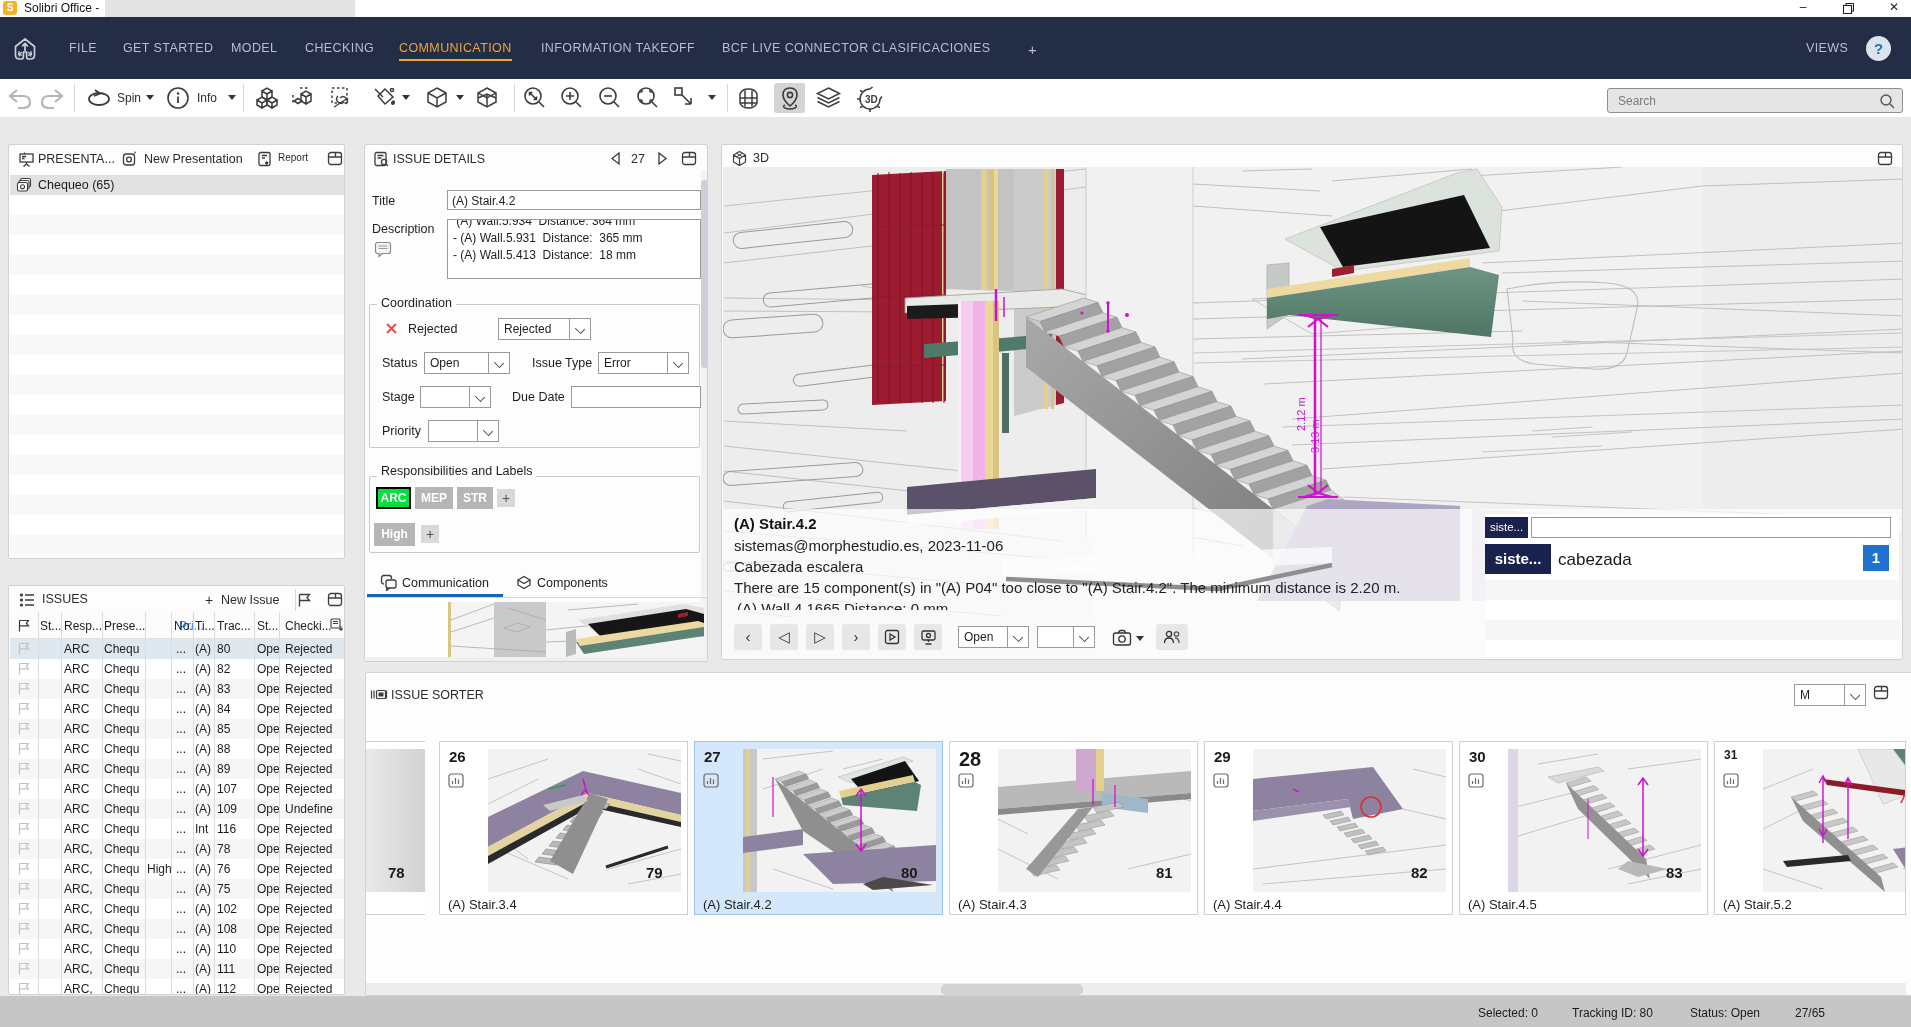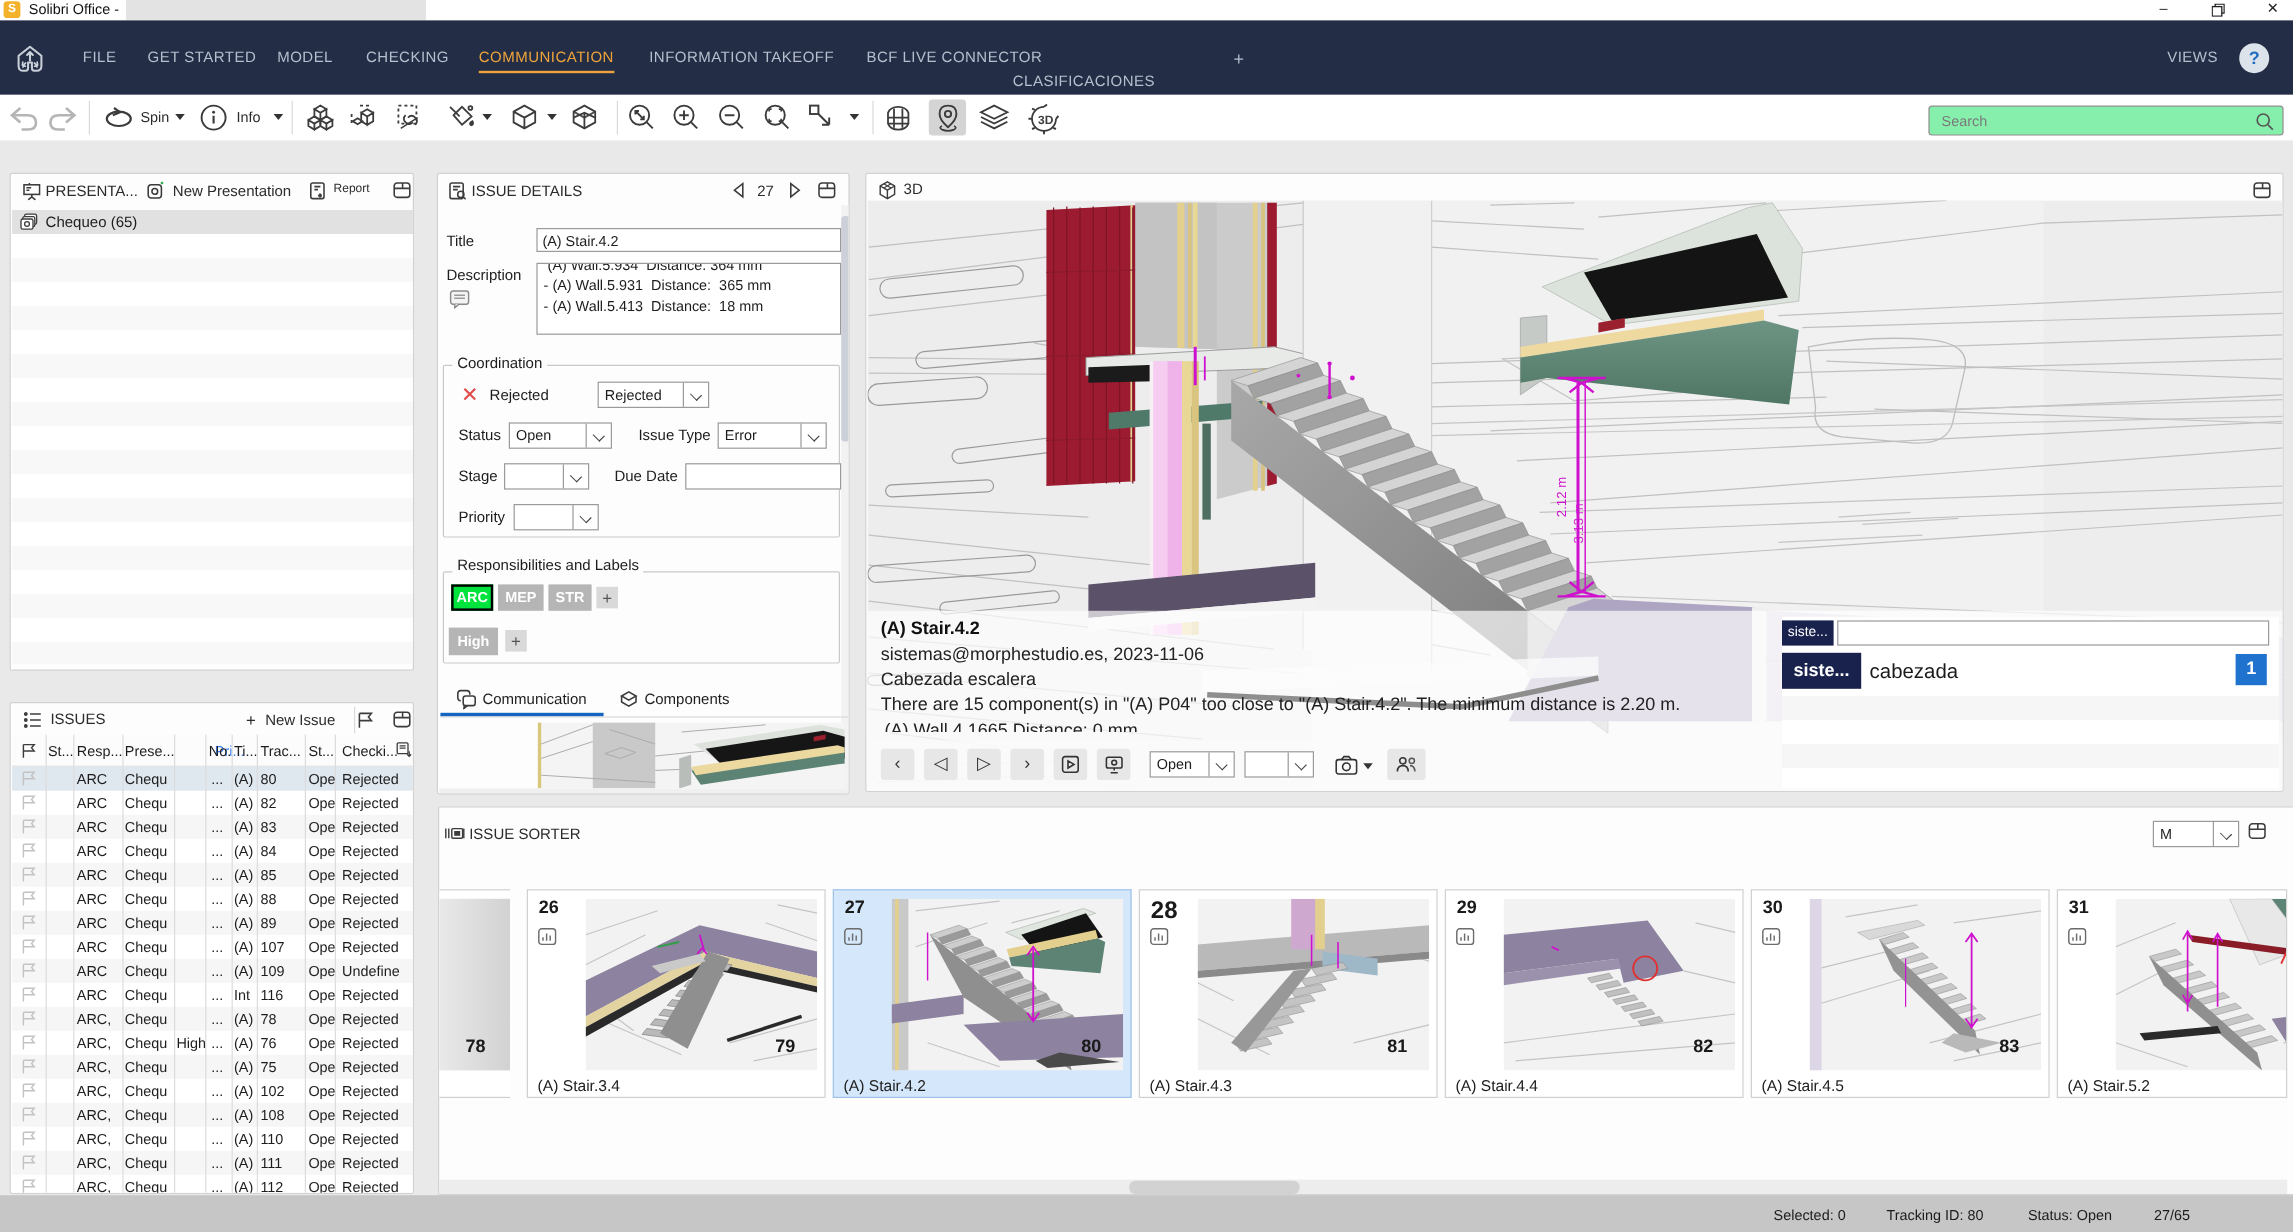--- a/index.html
+++ b/index.html
@@ -14,21 +14,21 @@
   #titlebar .wctl { position:absolute; top:0; width:14px; height:15px; color:#222; font-size:12px; text-align:center; line-height:15px; }
   
   #menubar { position:absolute; left:0; top:17px; width:1911px; height:62px; background:#232d46; }
   .mitem { position:absolute; top:24px; font-size:12.5px; color:#b6bfcd; letter-spacing:0.4px; white-space:nowrap; }
   .mitem.active { color:#eea43b; border-bottom:2px solid #eea43b; padding-bottom:4px; }
   
   #toolbar { position:absolute; left:0; top:79px; width:1911px; height:38px; background:#ffffff; }
   .tsep { position:absolute; top:5px; width:1px; height:28px; background:#d9d9d9; }
   .tlabel { position:absolute; top:12px; font-size:12px; color:#2b2b2b; }
   .tcaret { position:absolute; top:16px; width:0; height:0; border-left:4px solid transparent; border-right:4px solid transparent; border-top:5px solid #333; }
-  #searchbox { position:absolute; left:1607px; top:9px; width:296px; height:25px; border:1px solid #8f8f8f; border-radius:3px; background:#86efac; }
+  #searchbox { position:absolute; left:1607px; top:9px; width:296px; height:25px; border:1px solid #8f8f8f; border-radius:3px; background:#e5e5e5; }
   #searchbox span { position:absolute; left:10px; top:5px; font-size:12px; color:#7a7a7a; }
   
   .panel { position:absolute; background:#fdfdfd; border:1px solid #d2d2d2; border-radius:2px; }
   
   #statusbar { position:absolute; left:0; top:996px; width:1911px; height:31px; background:#c6c6c6; font-size:12px; color:#1c1c1c; }
   #statusbar span { position:absolute; top:10px; }
   .combo { position:absolute; height:22px; border:1px solid #9a9a9a; background:#fff; }
   .combo span { position:absolute; left:5px; top:3px; font-size:12px; color:#1d1d1d; }
   .combo::before { content:""; position:absolute; right:20px; top:0; width:1px; height:100%; background:#9a9a9a; }
   .combo::after { content:""; position:absolute; right:6px; top:8px; width:7px; height:7px; border-right:1.6px solid #444; border-bottom:1.6px solid #444; transform:rotate(45deg) scale(1,0.8); transform-origin:center; margin-top:-2px; }
@@ -60,21 +60,21 @@
         <path d="M17.7 17.5 Q20 19.3 19.8 21 M20 16.8 L20.4 19.4 L17.8 20.2" stroke-width="1.4"></path>
       </g>
     </svg>
     <div class="mitem" style="left:69px;">FILE</div>
     <div class="mitem" style="left:123px;">GET STARTED</div>
     <div class="mitem" style="left:231px;">MODEL</div>
     <div class="mitem" style="left:305px;">CHECKING</div>
     <div class="mitem active" style="left:399px;">COMMUNICATION</div>
     <div class="mitem" style="left:541px;">INFORMATION TAKEOFF</div>
     <div class="mitem" style="left:722px;">BCF LIVE CONNECTOR</div>
-    <div class="mitem" style="left:844px;margin-top:20px;">CLASIFICACIONES</div>
+    <div class="mitem" style="left:872px;">CLASIFICACIONES</div>
     <div class="mitem" style="left:1028px; font-size:15px;">+</div>
     <div class="mitem" style="left:1806px;">VIEWS</div>
     <div class="abs" style="left:1866px; top:19px; width:25px; height:25px; border-radius:50%; background:#dde3ea; color:#1f6fc2; font-weight:bold; font-size:15px; text-align:center; line-height:25px;">?</div>
   </div>
 
   <div id="toolbar">
 
     <svg class="abs" style="left:5px; top:8px;" width="62" height="22" viewBox="0 0 62 22">
       <g fill="none" stroke="#b5b5b5" stroke-width="2.2">
         <path d="M5 9 h13 q7 0 7 6.5 q0 5.5 -7 5.5 h-5"></path>
@@ -1073,21 +1073,21 @@
 <polygon points="122,102.0 142,96.0 147,100.0 127,106.0" fill="#c8c8c8" stroke="#828282" stroke-width="0.4"></polygon>
 <polygon points="58,34 138,110 142,130 70,60" fill="#939393"></polygon>
 <polygon points="120,112 160,120 130,128 110,120" fill="#b9b9b9"></polygon>
 <path d="M135,30 l0,78 m-5,-72 l5,-7 5,7 m-10,64 l5,7 5,-7" stroke="#cf10cf" stroke-width="1.5" fill="none"></path>
 <path d="M80,50 l0,40" stroke="#cf10cf" stroke-width="1"></path>
       </svg>
     <div class="abs" style="left:206px; top:122px; font-size:15px; font-weight:bold; color:#1a1a1a;">83</div>
     <div class="abs" style="left:8px; top:155px; font-size:13px; color:#1d1d1d;">(A) Stair.4.5</div>
     </div>
     <div class="abs" style="left:1348px; top:68px; width:192px; height:174px; background:#ffffff; border:1px solid #d0d0d0; overflow:hidden;">
-    <div class="abs" style="left:9px; top:6px; font-size:15px; font-weight:bold; color:#1a1a1a;">31</div>
+    <div class="abs" style="left:9px; top:6px; font-size:12px; font-weight:bold; color:#1a1a1a;">31</div>
     <svg class="abs" style="left:8px; top:31px;" width="16" height="15" viewBox="0 0 16 15">
         <g fill="none" stroke="#6b6b6b" stroke-width="1.2">
           <rect x="1" y="1" width="14" height="13" rx="2.5"></rect>
           <path d="M4.5 11 v-3 M7.5 11 v-6 M10.5 11 v-4.5"></path>
         </g>
       </svg>
     <svg class="abs" style="left:48px; top:7px;" width="193" height="143" viewBox="0 0 193 143">
         <rect width="193" height="143" fill="#f2f2f2"></rect>
 <path d="M0 40 L50 20 M0 80 L40 60 M0 120 L60 140 M140 120 L193 110" stroke="#c4c4c4" fill="none"></path>
 <polygon points="118,0 193,0 193,60 150,40" fill="#5d8375"></polygon>

